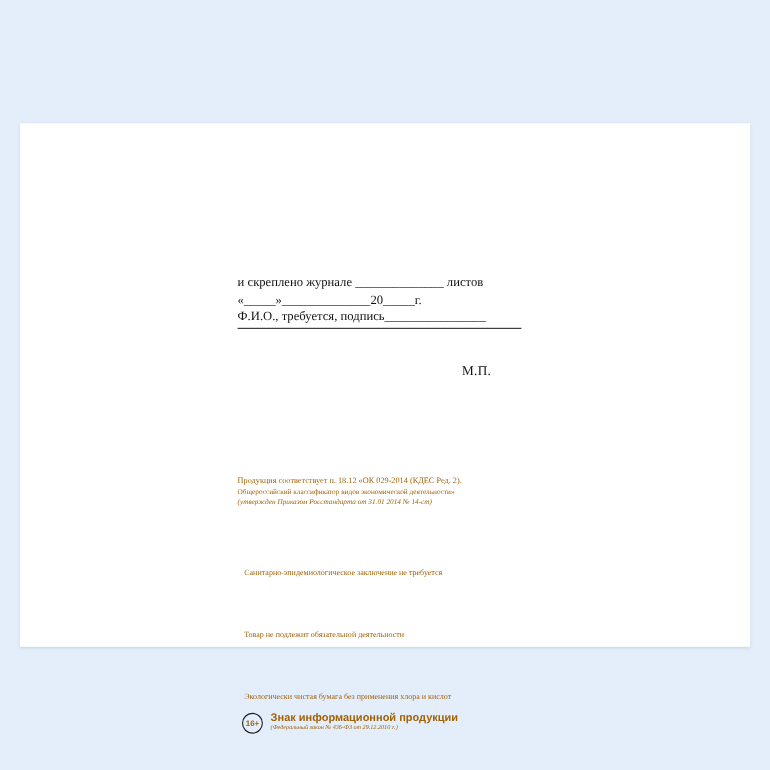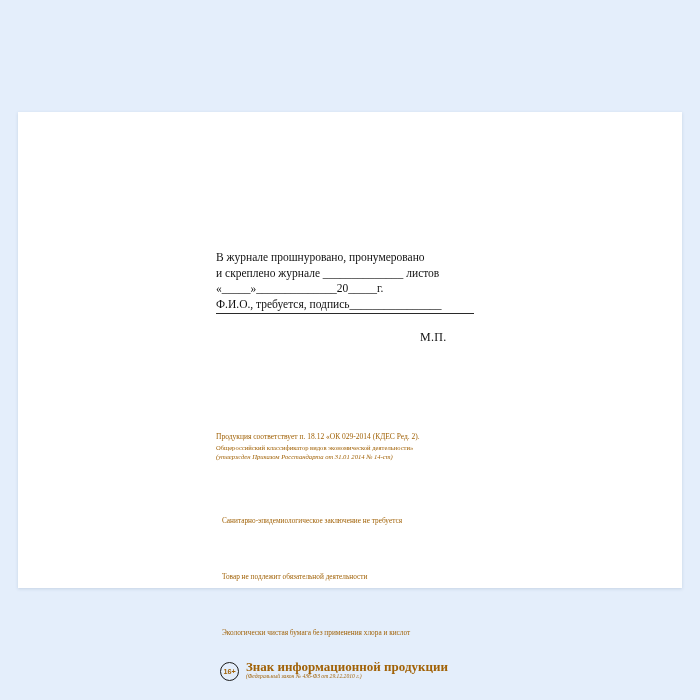--- a/index.html
+++ b/index.html
@@ -91,62 +91,61 @@
   .legal .stmt {
     font-size: 7.3px;
     line-height: 12px;
     padding-left: 6px;
     white-space: pre;
     margin-top: 44px;
   }
   .sign-row {
     display: flex;
     align-items: center;
-    margin-top: 23px;
+    margin-top: 9px;
     padding-left: 4px;
   }
   .age-mark {
     width: 17px;
     height: 17px;
     border: 1px solid #1b1b1b;
     border-radius: 50%;
     display: flex;
     align-items: center;
     justify-content: center;
     font-size: 7.2px;
     font-weight: bold;
     font-family: "Liberation Sans", sans-serif;
     flex: 0 0 auto;
   }
   .sign-text {
     margin-left: 7px;
   }
   .sign-text .t1 {
-    font-size: 13px;
+    font-size: 10px;
     line-height: 10px;
     font-weight: bold;
-    font-family: Liberation Serif, serif;
+    font-family: Liberation Sans, sans-serif;
     white-space: pre;
   }
   .sign-text .t2 {
     font-size: 5.6px;
     line-height: 8px;
     font-style: italic;
     white-space: pre;
   }
 </style>
 </head>
 <body>
 
 <div class="stage">
   <div class="page">
     <div class="page-inner">
 
       <div class="cert-block">
-        <div class="cert-line">В журнале прошнуровано, пронумеровано</div>
         <div class="cert-line">и скреплено журнале ______________ листов</div>
         <div class="cert-line">«_____»______________20_____г.</div>
         <div class="cert-line">Ф.И.О., требуется, подпись________________</div>
         <div class="cert-rule"></div>
       </div>
 
       <div class="mp">М.П.</div>
 
       <div class="legal">
         <div class="l1">Продукция соответствует п. 18.12 «ОК 029-2014 (КДЕС Ред. 2).</div>

